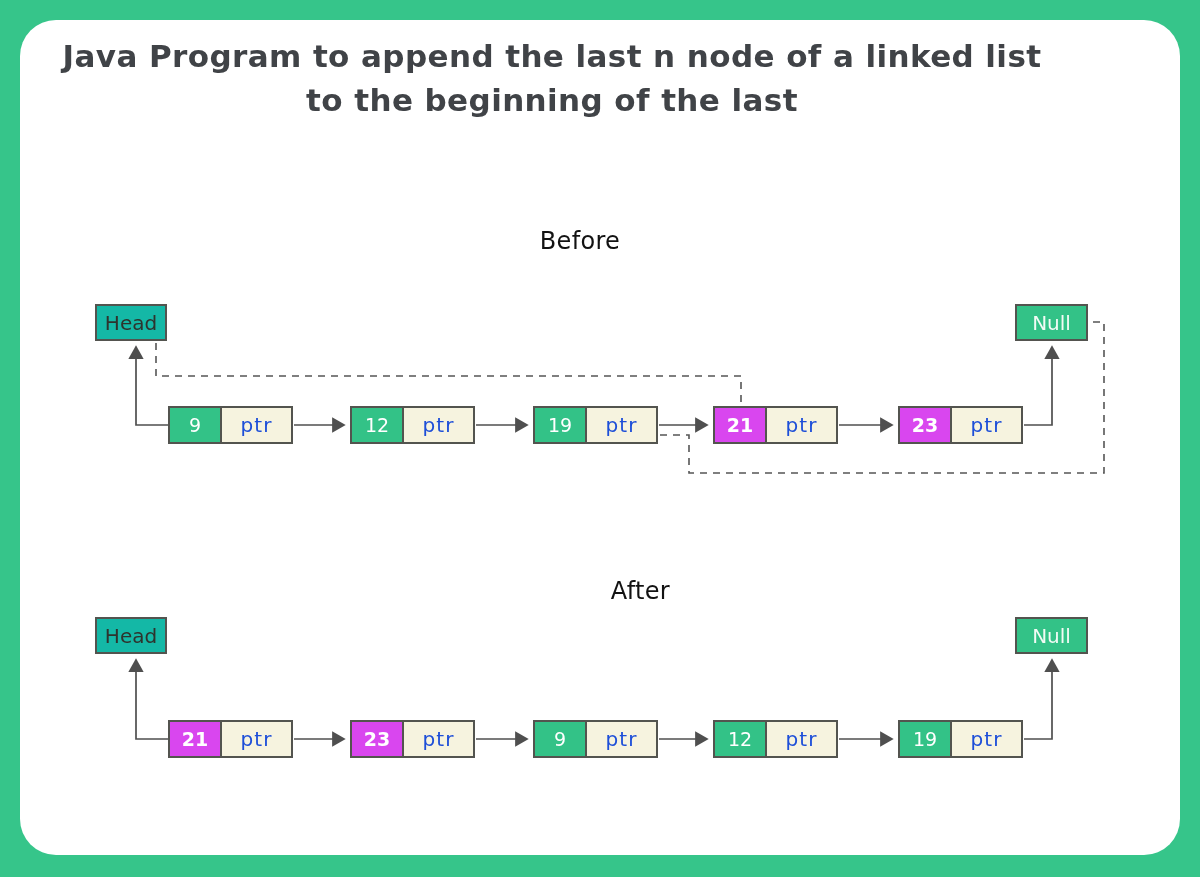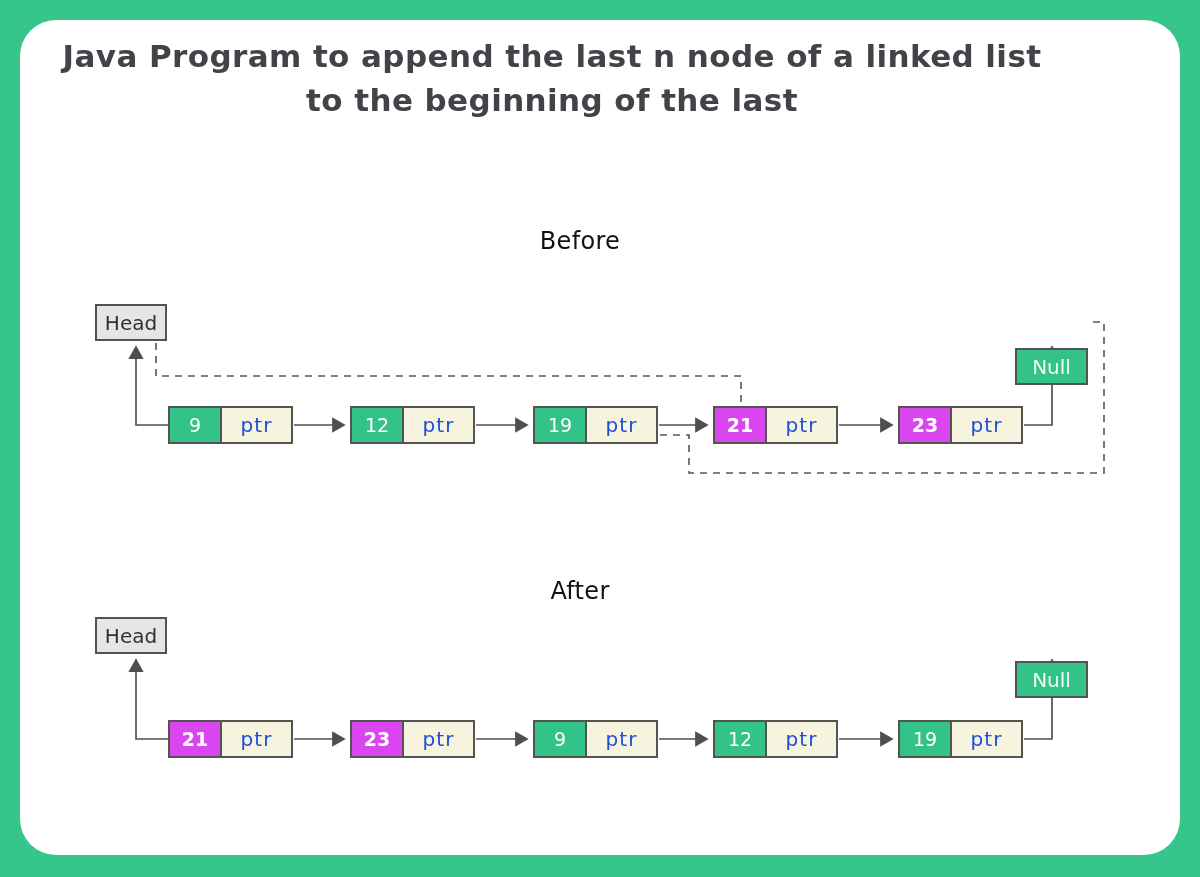--- a/index.html
+++ b/index.html
@@ -16,28 +16,28 @@
   .title{
     position:absolute;left:0;top:34px;width:1104px;
     text-align:center;color:#404347;
     font-size:31px;line-height:44px;font-weight:600;letter-spacing:0.4px;
   }
   .title span{display:block;}
   .section-label{
     position:absolute;color:#121212;font-size:24px;letter-spacing:0.3px;
   }
   .label-before{left:490px;top:227px;width:180px;text-align:center;}
-  .label-after{left:490px;top:577px;width:180px;text-align:center;}
+  .label-after{left:490px;top:577px;width:180px;text-align:right;}
   .refbox{
     position:absolute;width:68px;height:33px;
     border:2px solid #53544f;display:flex;align-items:center;justify-content:center;
     font-size:20px;
   }
-  .refbox.cream{background:#e5e5e5;color:#2e332d;}
-  .refbox.green{background:#33c287;color:#f2fbf5;margin-top:44px;}
+  .refbox.cream{background:#14b8a6;color:#2e332d;}
+  .refbox.green{background:#33c287;color:#f2fbf5;}
   .node{
     position:absolute;height:34px;display:flex;border:2px solid #53544f;
     background:#f6f3df;
   }
   .cell-value{
     width:50px;height:34px;border-right:2px solid #53544f;
     display:flex;align-items:center;justify-content:center;
     color:#ffffff;font-size:19px;
   }
   .cell-value.dark{background:#33c287;}

